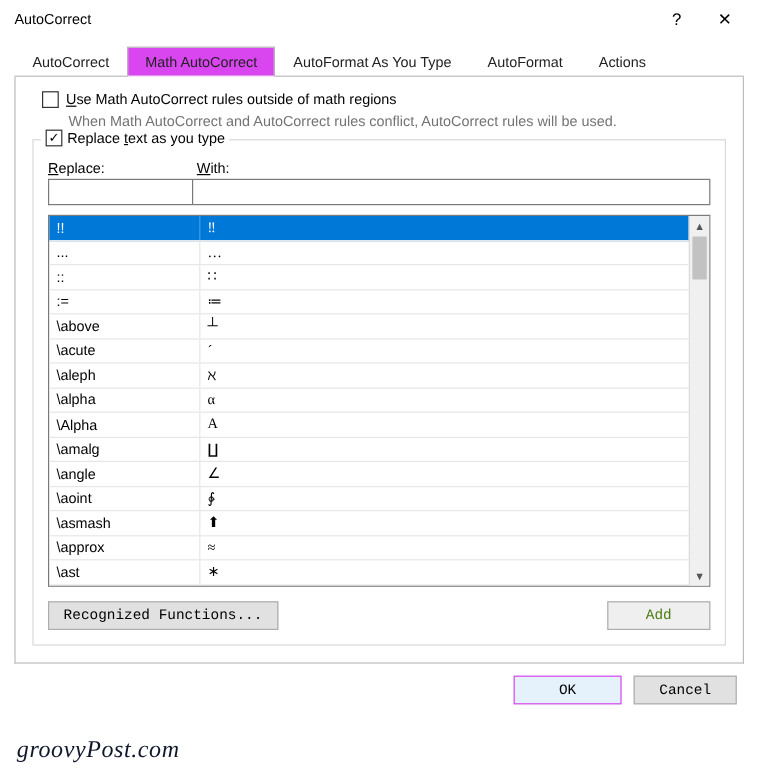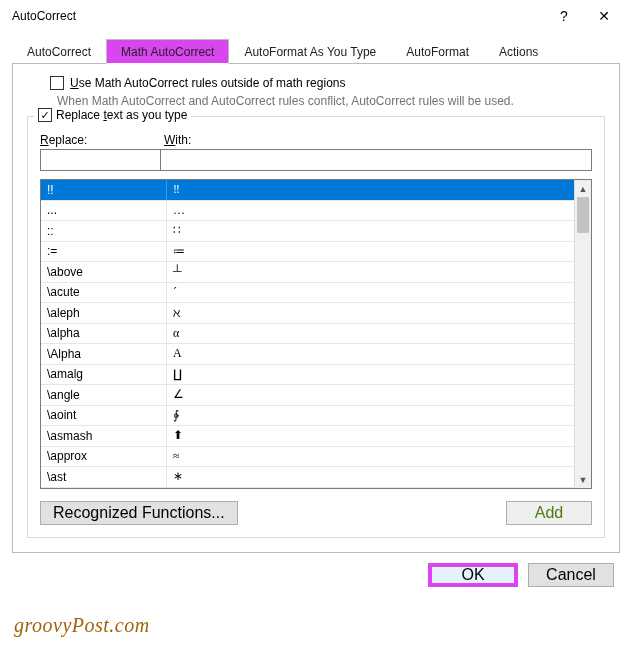--- a/index.html
+++ b/index.html
@@ -62,21 +62,21 @@
   .content {
     border: 1px solid #bcbcbc;
     border-top: none;
     padding: 12px 14px 14px 14px;
   }
   .checkbox-row {
     display: flex;
     align-items: center;
     gap: 6px;
     margin-bottom: 4px;
-    margin-left: 23px;
+    margin-left: 8px;
   }
   .checkbox {
     width: 14px;
     height: 14px;
     border: 1px solid #333;
     display: inline-flex;
     align-items: center;
     justify-content: center;
     font-size: 11px;
     line-height: 1;
@@ -182,52 +182,53 @@
   .btn-row {
     display: flex;
     margin-top: 12px;
     gap: 8px;
   }
   .btn {
     height: 24px;
     border: 1px solid #adadad;
     background: #e1e1e1;
     padding: 0 12px;
-    font-size: 16px;
+    font-size: 12px;
     display: inline-flex;
     align-items: center;
     justify-content: center;
     min-width: 86px;
     cursor: pointer;
+    font-family: Liberation Mono, monospace;
   }
   .btn.disabled {
     color: #4d7c0f;
     background: #efefef;
   }
   .spacer { flex: 1; }
   .footer {
     display: flex;
     justify-content: flex-end;
     gap: 10px;
     margin-top: 10px;
     padding-right: 6px;
   }
   .btn.primary {
-    border: 4px solid #d946ef;
+    border: 1px solid #d946ef;
     background: #e5f1fb;
     min-width: 90px;
   }
   .watermark {
     position: absolute;
     left: 14px;
     bottom: 8px;
     font-family: Georgia, "Times New Roman", serif;
     font-style: italic;
     font-size: 20px;
-    color: #a16207;
+    color: #0f172a;
     letter-spacing: 0.5px;
     pointer-events: none;
   }
   .u { text-decoration: underline; }
 </style>
 </head>
 <body>
 
 <div class="titlebar">
   <div class="title">AutoCorrect</div>

